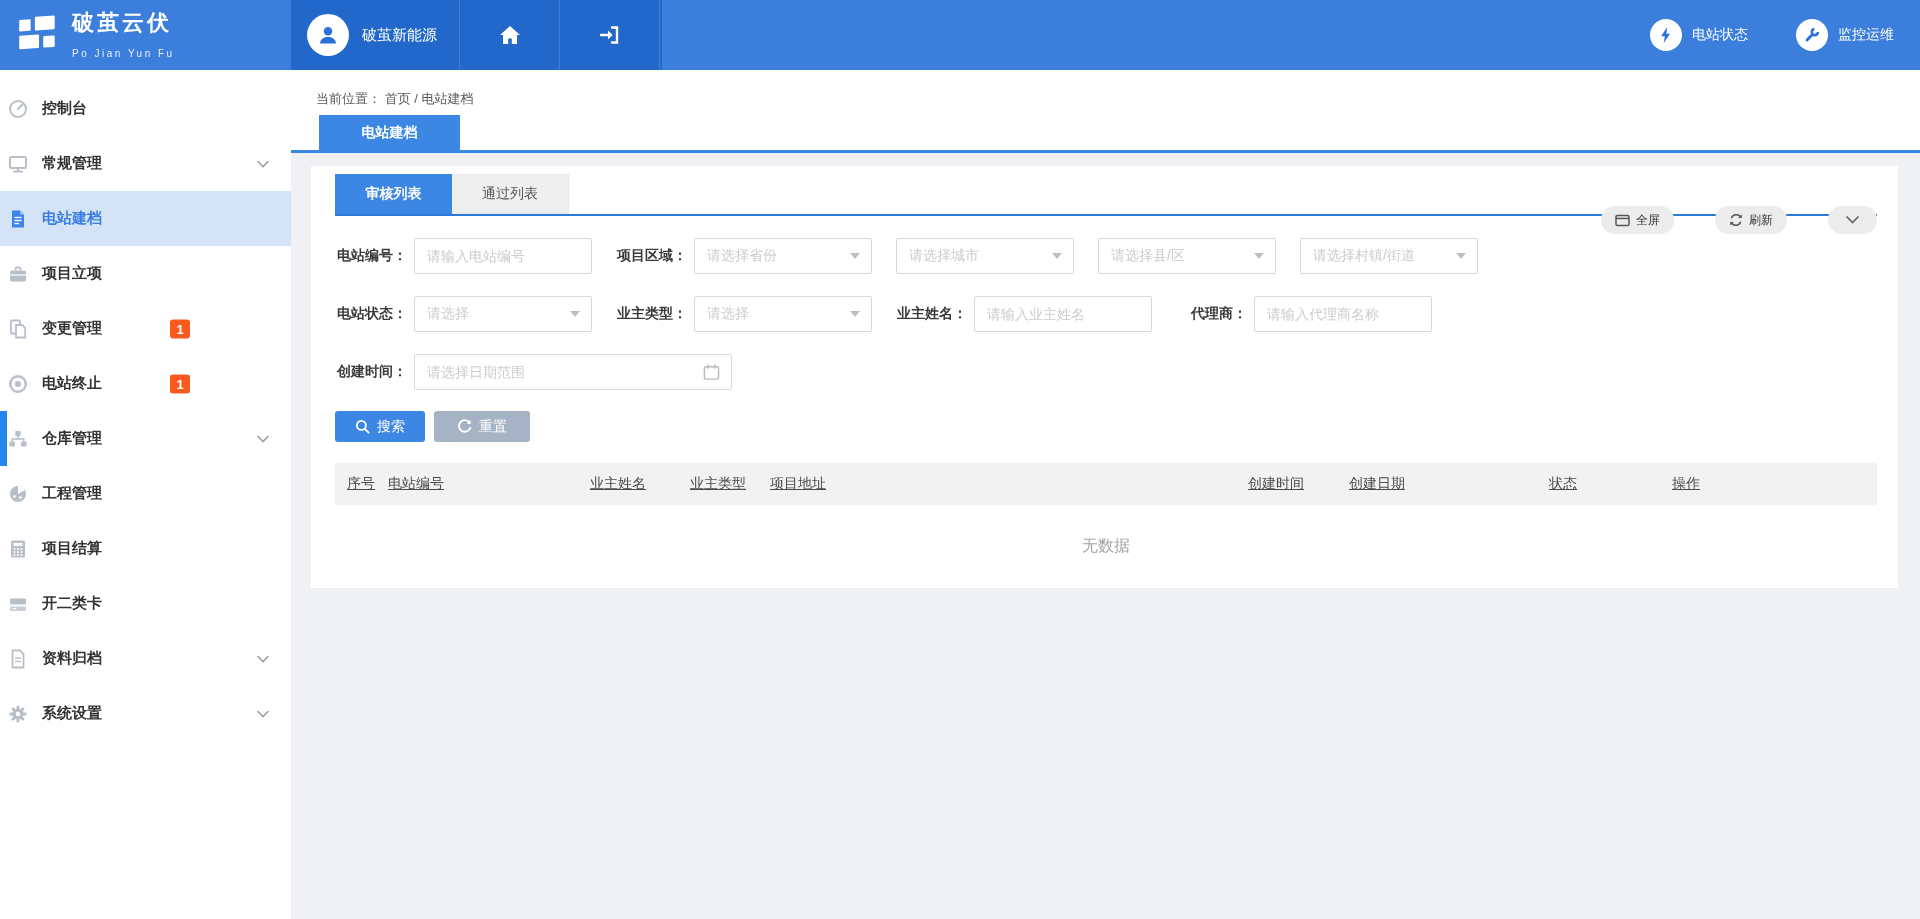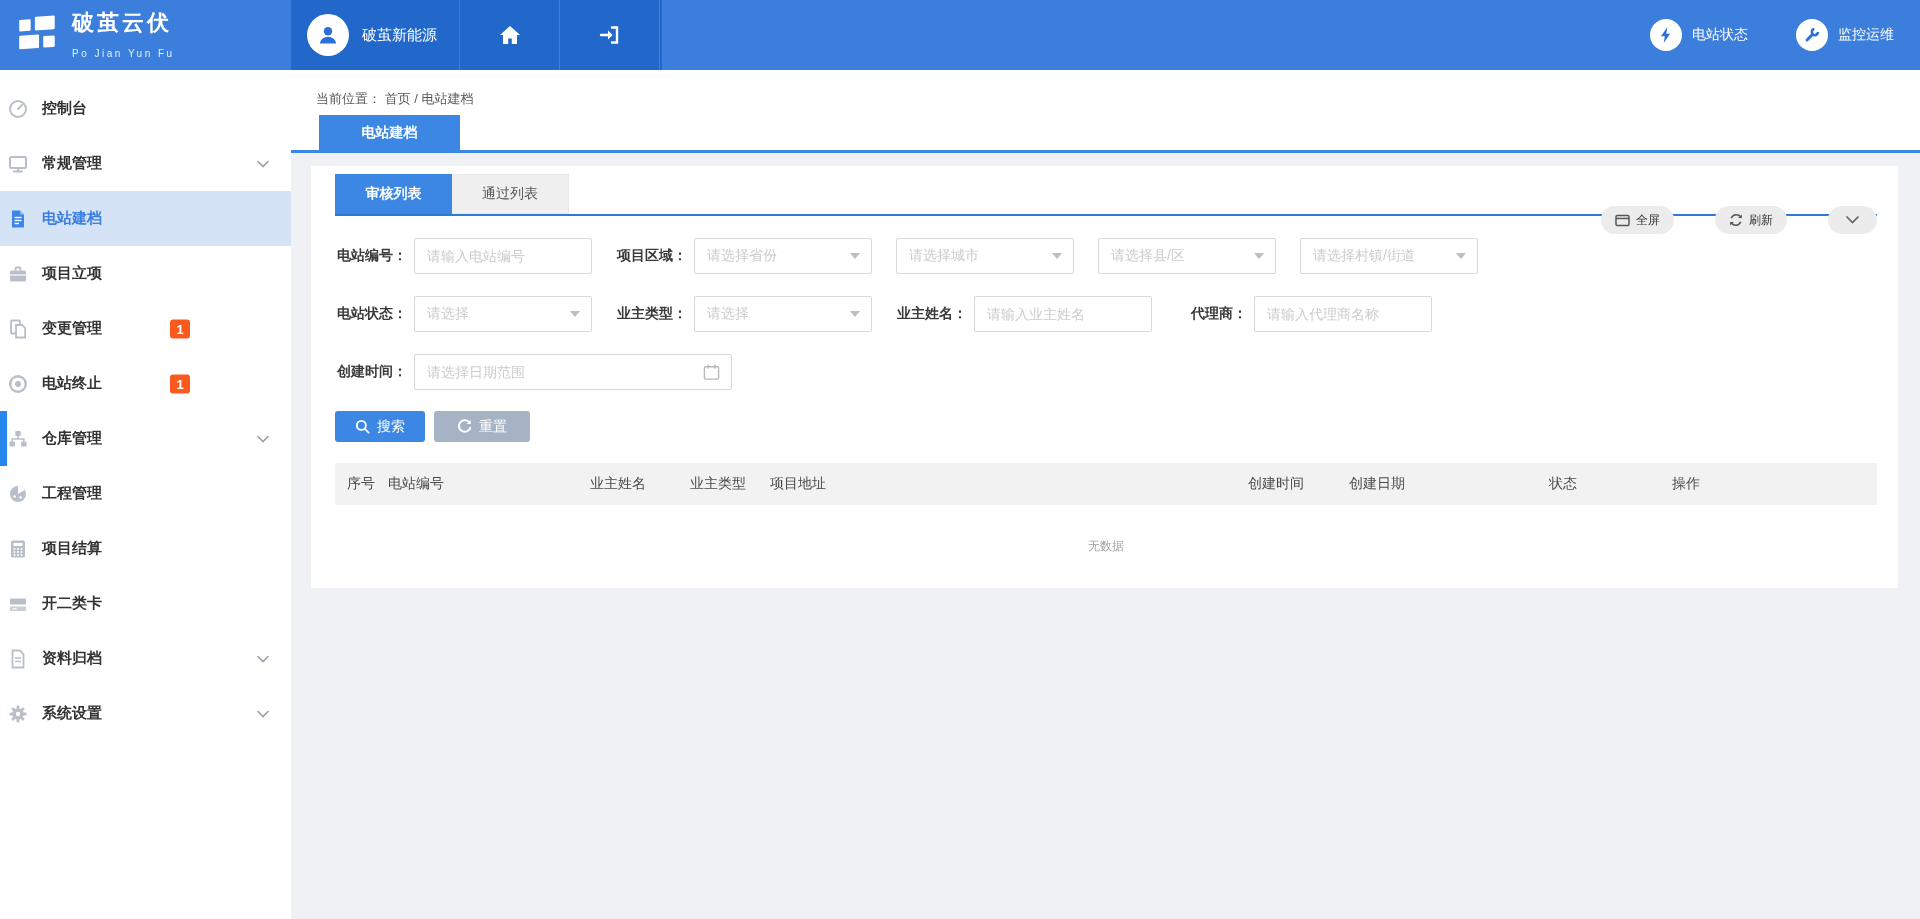--- a/index.html
+++ b/index.html
@@ -70,24 +70,24 @@
 
   
   .action-row { display:flex; gap:9px; margin-top:-1px; }
   .btn { height:31px; border:none; border-radius:3px; color:#fff; font-size:14px; display:flex; align-items:center; justify-content:center; gap:7px; cursor:pointer; font-family:inherit; }
   .btn-search { width:90px; background:#3d87e4; }
   .btn-reset { width:96px; background:#a6b3c5; }
 
   
   .table { margin-top:21px; }
   .thead { display:flex; align-items:center; height:42px; background:#f2f2f2; padding-left:12px; font-size:14px; color:#4a4a4a; }
-  .th { flex:none; padding-right:5px; white-space:nowrap; }
+  .th { flex:none; padding-right:5px; white-space:nowrap;text-decoration:underline; }
   .c0{width:41px}.c1{width:202px}.c2{width:100px}.c3{width:80px}.c4{width:478px}
   .c5{width:101px}.c6{width:200px}.c7{width:123px}.c8{flex:1}
-  .empty { height:83px; display:flex; align-items:center; justify-content:center; font-size:12px; color:#a3a3a3; }
+  .empty { height:83px; display:flex; align-items:center; justify-content:center; font-size:16px; color:#a3a3a3; }
 </style>
 </head>
 <body>
 
 <div class="stage">
 
   <div class="header">
     <div class="logo-block">
       <svg class="logo-mark" viewBox="0 0 44 44">
         <g fill="#fff" transform="skewY(-4) translate(0,5)">

